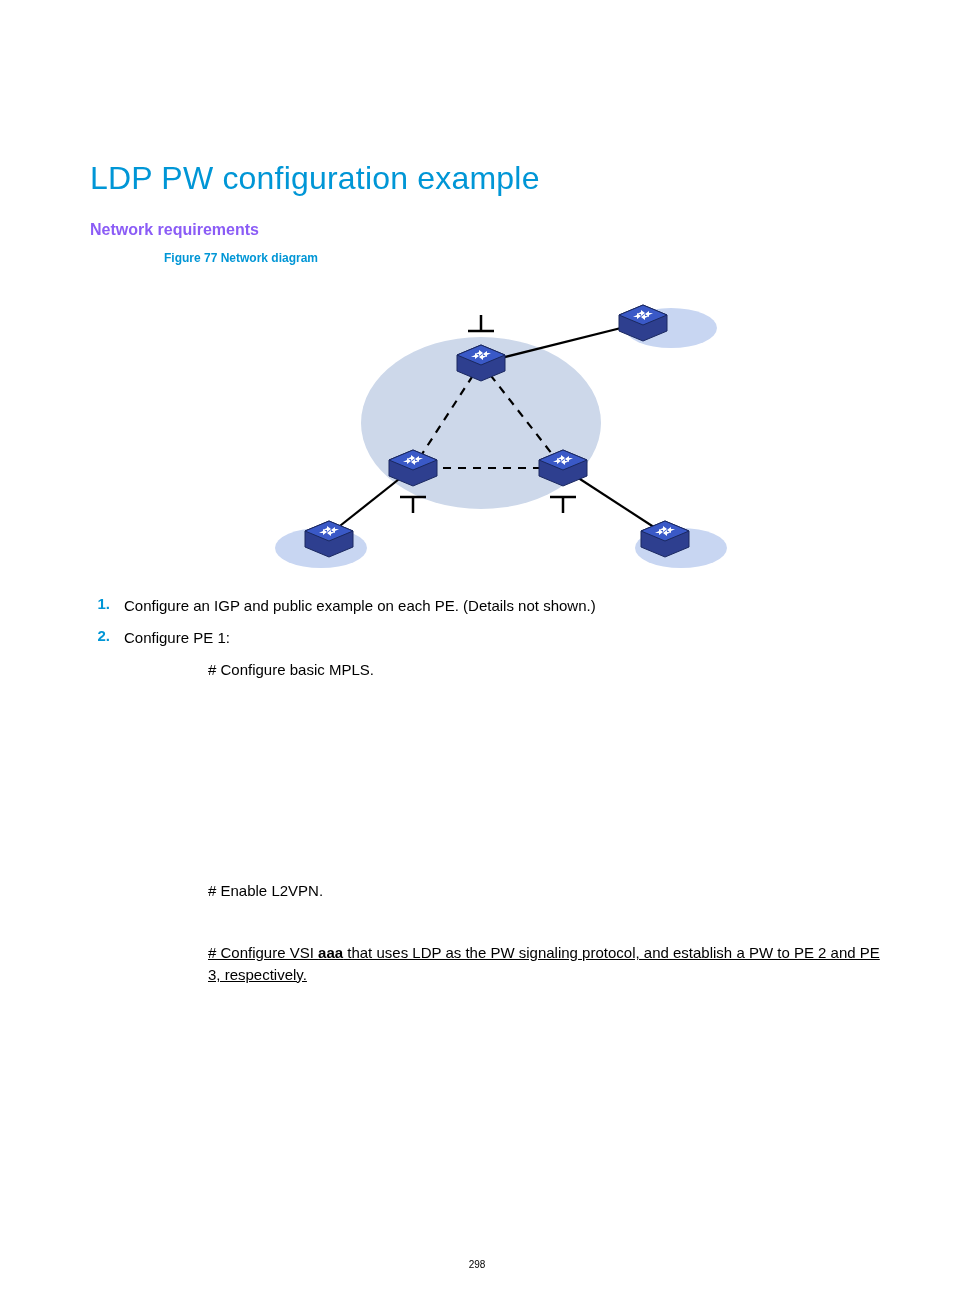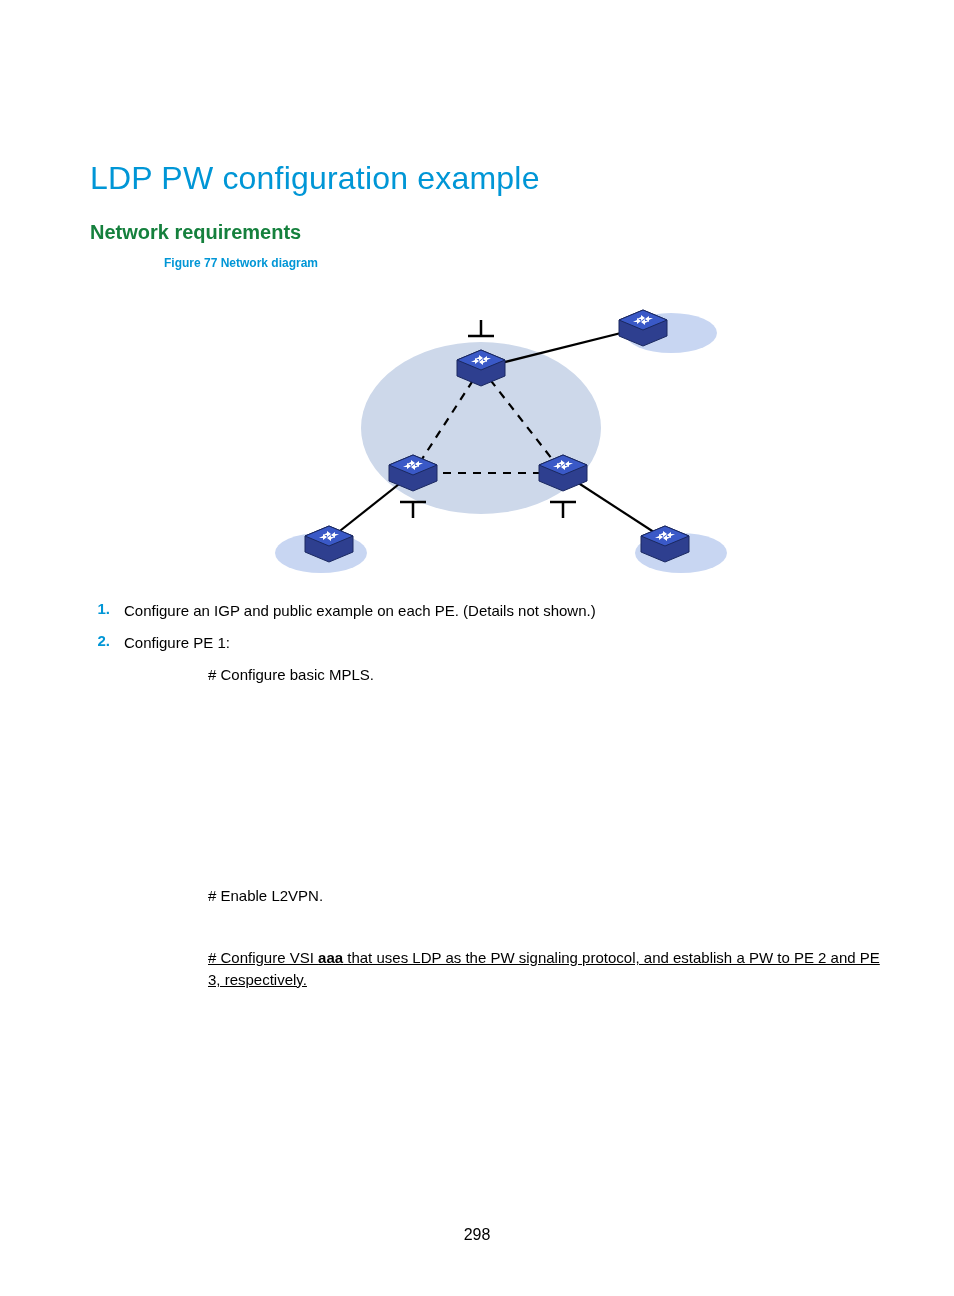--- a/index.html
+++ b/index.html
@@ -18,23 +18,23 @@
     position: relative;
   }
   h1.title {
     font-size: 32px;
     font-weight: 400;
     color: #0096d6;
     margin: 0 0 24px 0;
     letter-spacing: 0.2px;
   }
   h2.subhead {
-    font-size: 20px;
+    font-size: 16px;
     font-weight: 700;
-    color: #15803d;
+    color: #8b5cf6;
     margin: 18px 0 10px 0;
   }
   .indent {
     margin-left: 74px;
   }
   p.body {
     font-size: 15px;
     line-height: 1.45;
     margin: 6px 0;
   }
@@ -79,25 +79,25 @@
     line-height: 1.45;
     margin-top: 4px;
     margin-bottom: 4px;
   }
   .substep.gap-top { margin-top: 200px; }
   .substep.gap-mid { margin-top: 40px; text-decoration: underline; }
   .substep p { margin: 0 0 6px 0; }
   b.kw { font-weight: 700; }
   .page-number {
     position: absolute;
-    bottom: 52px;
+    bottom: 26px;
     left: 0;
     width: 100%;
     text-align: center;
-    font-size: 16px;
+    font-size: 10px;
   }
   
   .switch-body { fill:#2e3f8f; }
   .switch-top  { fill:#3a59c7; }
   .switch-edge { stroke:#1a2860; stroke-width:1; }
   .arrow { fill:#fff; }
   .cloud { fill:#c8d6f2; }
   .bigcloud { fill:#cdd8ea; }
   .link-solid { stroke:#000; stroke-width:2.2; fill:none; }
   .link-dash  { stroke:#000; stroke-width:2.2; fill:none; stroke-dasharray:8 7; }

